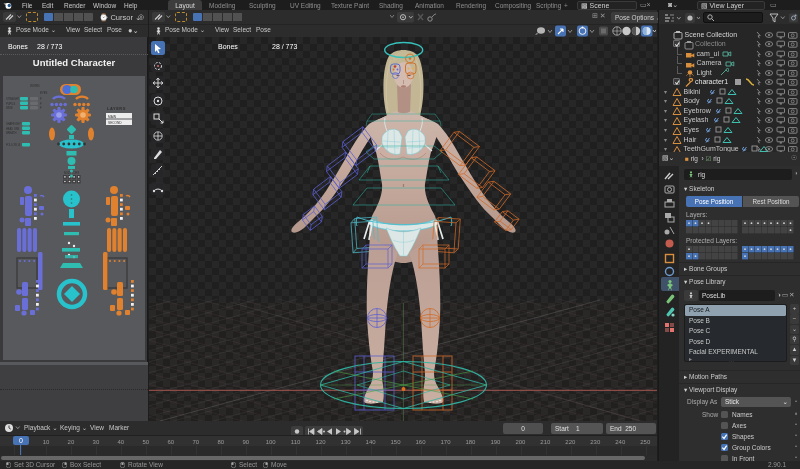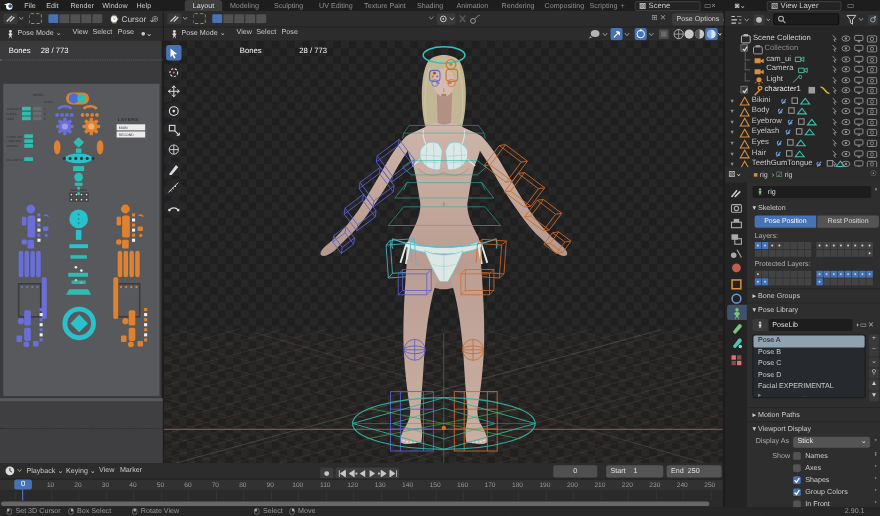--- a/index.html
+++ b/index.html
@@ -77,20 +77,21 @@
       </svg>
     <div class="abs txt" style="top:16px;left:16px;font-size:6.5px;">Pose Mode ⌄</div>
     <div class="abs txt" style="top:16px;left:66px;font-size:6.5px;">View</div>
     <div class="abs txt" style="top:16px;left:84px;font-size:6.5px;">Select</div>
     <div class="abs txt" style="top:16px;left:107px;font-size:6.5px;">Pose</div>
     <div class="abs txt" style="top:16px;left:128px;font-size:7.5px;">●⌄</div>
 
     <div class="abs txt" style="top:33px;left:8px;color:#fff;">Bones</div>
       <div class="abs txt" style="top:33px;left:37px;color:#fff;">28 / 773</div>
     <div class="abs" style="top:44px;left:0;width:148px;height:0;border-top:1px dotted #5a5a5a;"></div>
+    <div class="abs" style="top:47px;left:0;width:148px;height:11px;color:#f2f2f2;font-size:9.5px;font-weight:bold;text-align:center;">Untitled Character</div>
 
     <svg class="abs" style="top:66px;left:0;" width="148" height="286" viewBox="0 76 148 286" id="pickersvg">
         <rect x="3" y="76" width="142" height="284" fill="#58595c"></rect>
         <text x="30" y="87" font-size="3" fill="#2e2e2e">WORN</text>
         <text x="40" y="94" font-size="2.8" fill="#2e2e2e">EYES</text>
         <text x="6" y="100" font-size="2.6" fill="#2e2e2e">STRAIGHT</text>
         <rect x="20" y="97" width="8" height="3.4" rx="0.8" fill="#2fbdb2"></rect>
         <rect x="30" y="97" width="8" height="3.4" rx="0.8" fill="#6a6b6e"></rect>
         <text x="40" y="100" font-size="2.6" fill="#2e2e2e">F</text>
         <text x="6" y="104.5" font-size="2.6" fill="#2e2e2e">PUPILS</text>

